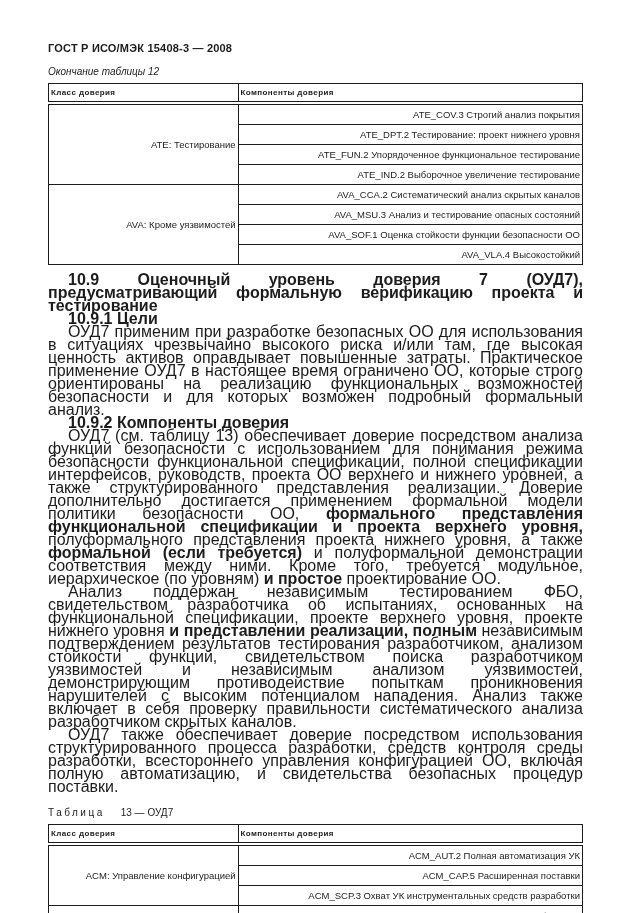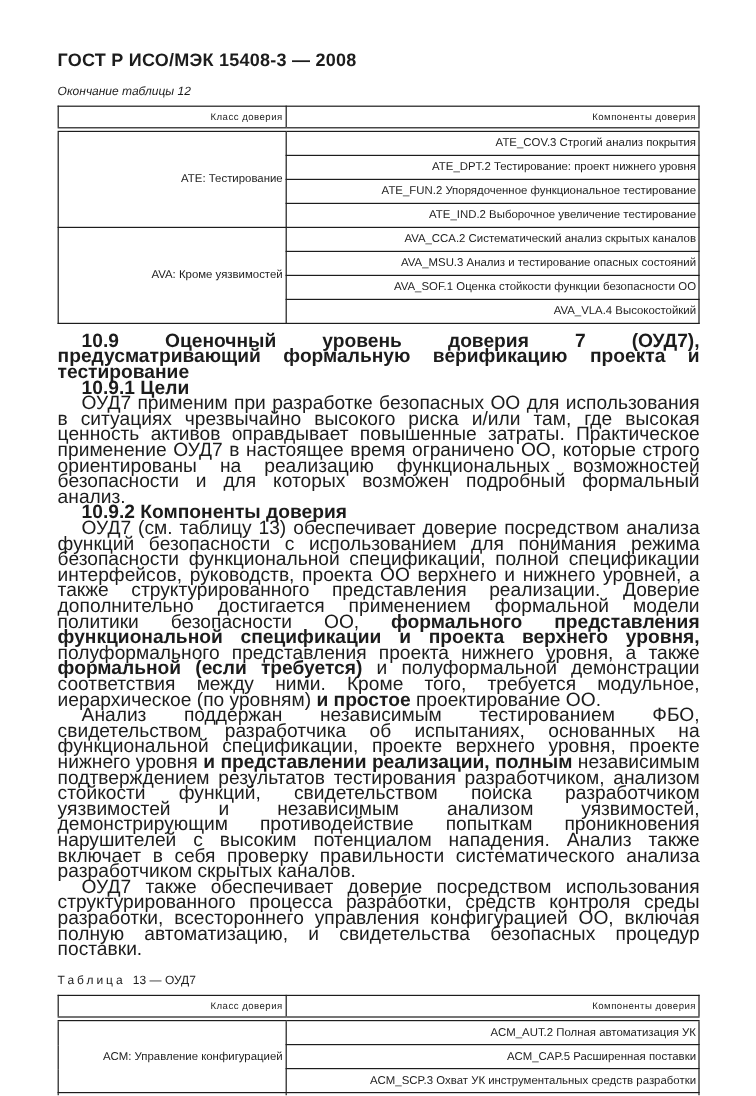--- a/index.html
+++ b/index.html
@@ -6,39 +6,39 @@
   .page{
     position:relative;
     width:630px;height:913px;
     box-sizing:border-box;
     background:#ffffff;
     color:#1c1c1c;
     font-family:"Liberation Sans", sans-serif;
     padding:42px 47px 0 48px;
     overflow:hidden;
   }
-  .doc-header{font-size:15px;font-weight:bold;letter-spacing:.2px;}
+  .doc-header{font-size:11px;font-weight:bold;letter-spacing:.2px;}
   .caption-ital{font-size:10px;font-style:italic;margin-top:12px;margin-bottom:6px;}
   table.gost{width:100%;border-collapse:collapse;table-layout:fixed;}
   table.gost th, table.gost td{border:1px solid #1c1c1c;}
   table.gost th{
-    font-size:8px;font-weight:normal;text-align:right;
+    font-size:8px;font-weight:bold;text-align:left;
     padding:4px 2px;letter-spacing:.4px;
     border-bottom:4px double #1c1c1c;
   }
   table.gost col.c1{width:35.5%;}
   table.gost td{font-size:9.5px;text-align:right;padding:4px 2px;vertical-align:middle;}
   .body-text{margin-top:8px;}
   .body-text p{
     margin:0;font-size:16px;line-height:13px;
     text-align:justify;text-indent:20px;
   }
   .body-text p b{font-weight:bold;}
   .caption-t13{font-size:10px;margin-top:14px;margin-bottom:6px;}
-  .caption-t13 .spaced{letter-spacing:2.5px;margin-right:6px;}
+  .caption-t13 .spaced{letter-spacing:2.5px;margin-right:16px;}
   .page-number{font-size:10.5px;margin-top:22px;}
 </style>
 </head>
 <body>
 
 <div class="page">
 
   <div class="doc-header">ГОСТ Р ИСО/МЭК 15408-3 — 2008</div>
 
   <div class="caption-ital">Окончание таблицы 12</div>

